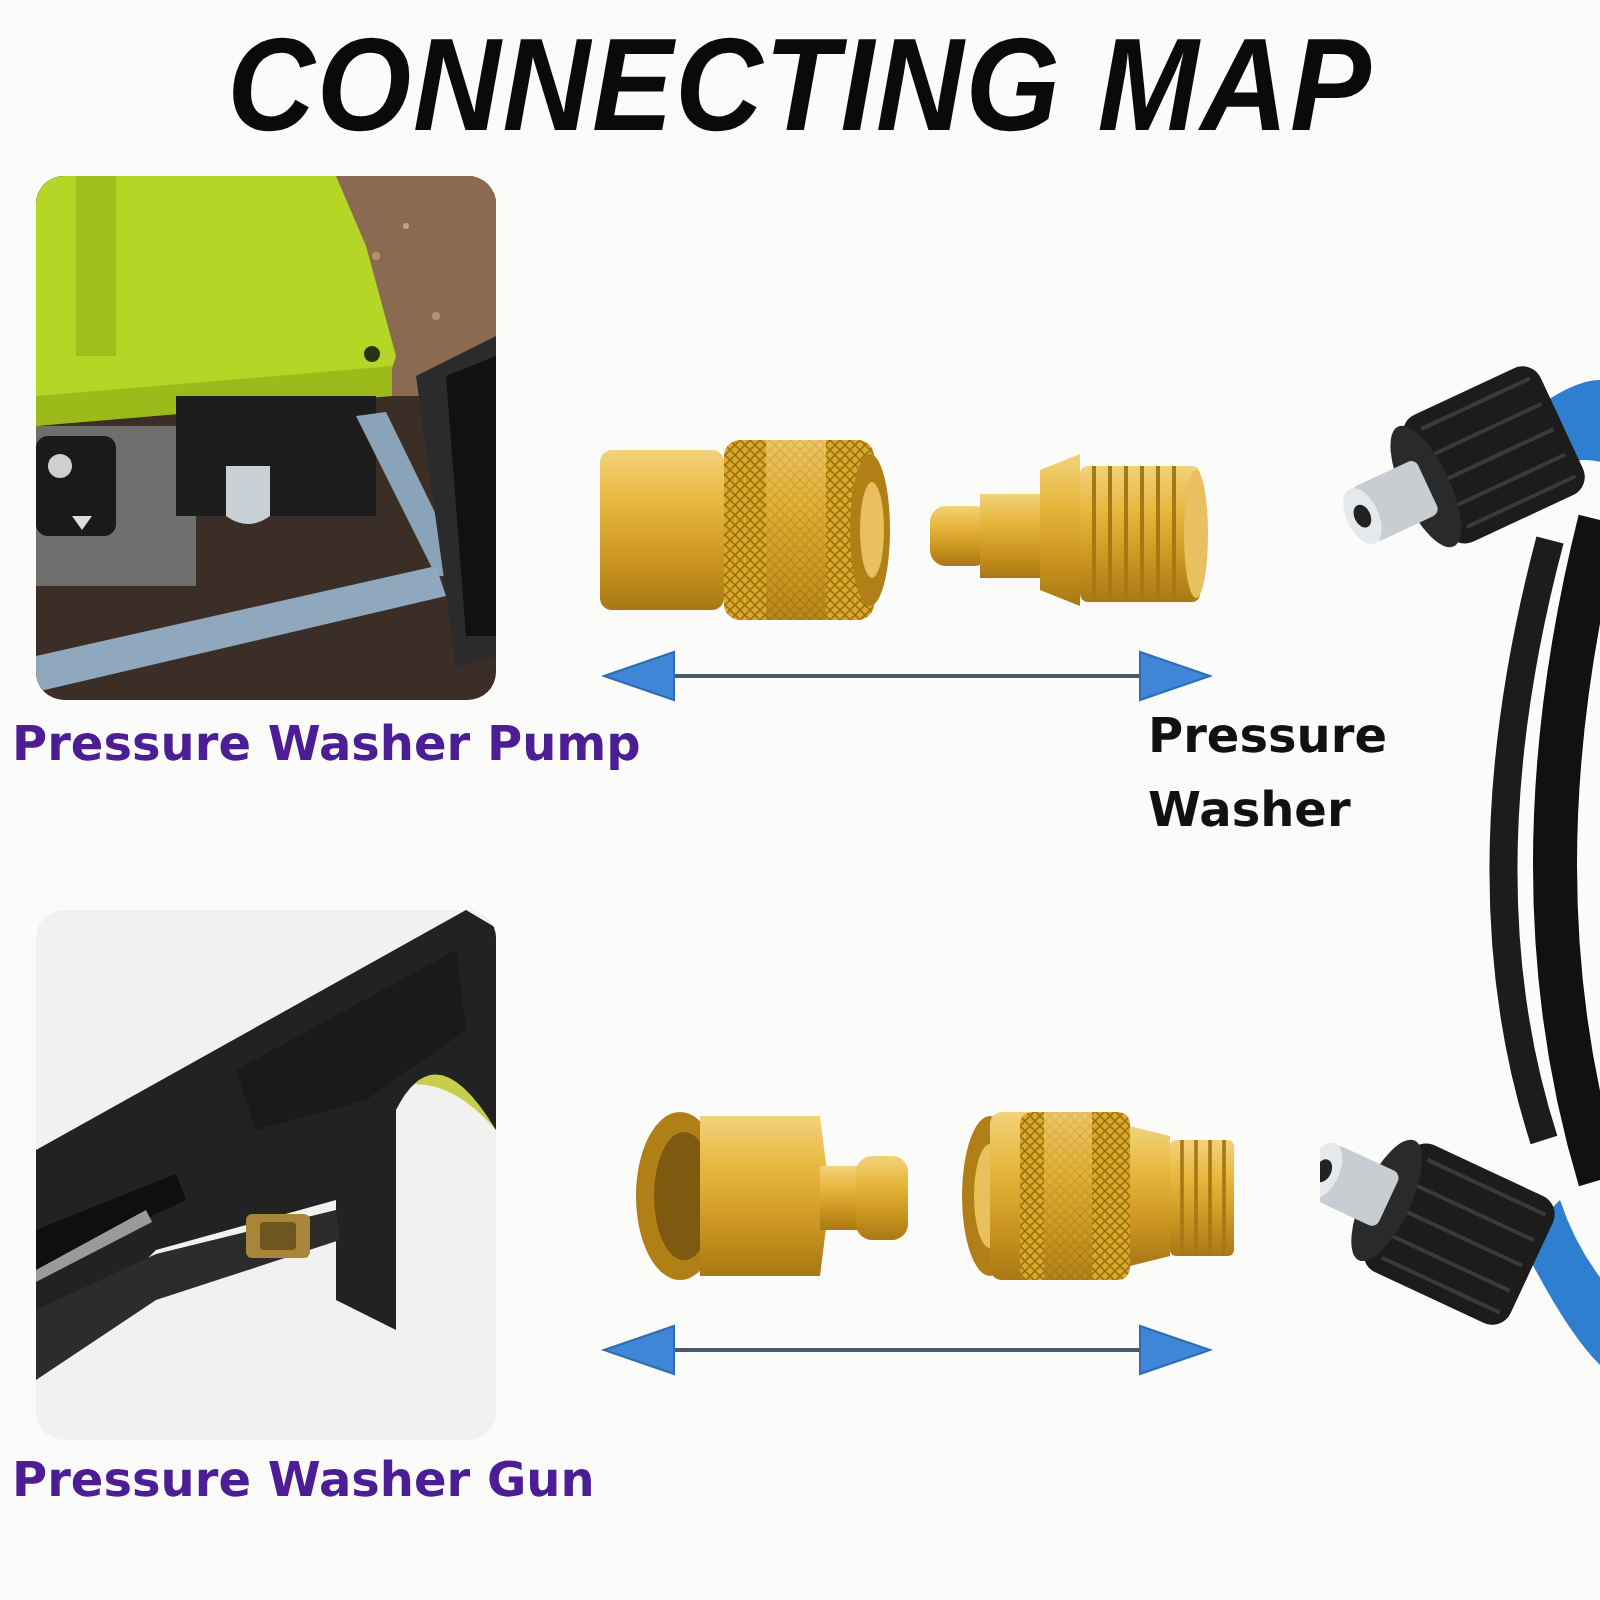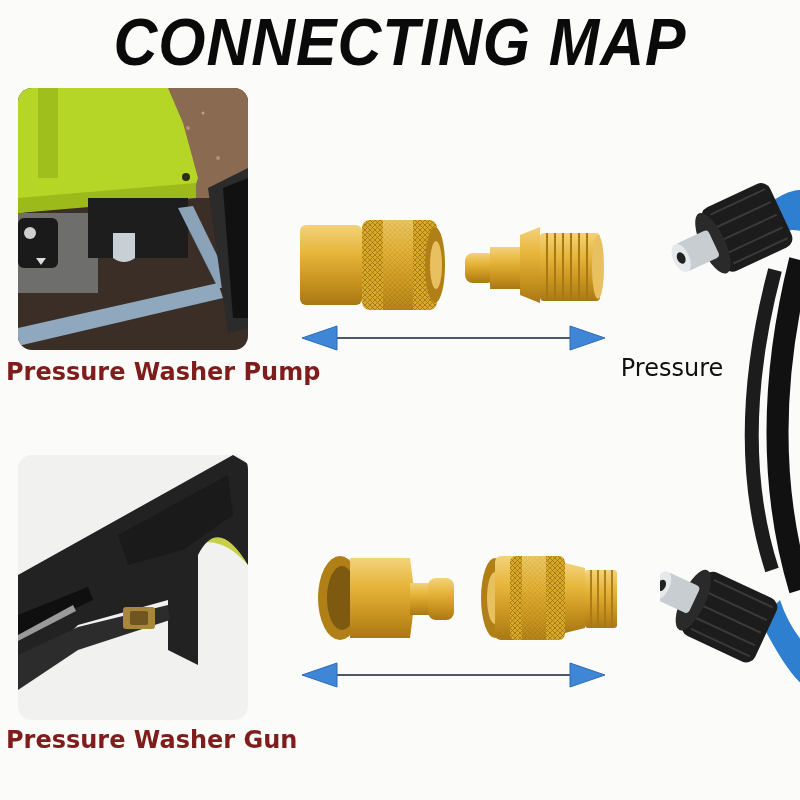--- a/index.html
+++ b/index.html
@@ -15,26 +15,26 @@
     font-family: "Liberation Sans", sans-serif;
     font-weight: bold; font-style: italic;
     font-size: 66px; letter-spacing: 1px;
     color: #0a0a0a;
     transform: scaleX(0.92);
   }
   .photo {
     position: absolute; border-radius: 14px; overflow: hidden;
   }
   .label {
-    position: absolute; font-weight: bold; color: #7f1d1d;
+    position: absolute; font-weight: bold; color: #4c1d95;
     font-size: 24px; white-space: nowrap;
   }
   .hose-label {
     position: absolute; left: 574px; top: 350px; width: 196px;
-    text-align: center; font-weight: normal; font-size: 24px; line-height: 37px; color: #111;
+    text-align: left; font-weight: bold; font-size: 24px; line-height: 37px; color: #111;
   }
   .hose-label div { white-space: nowrap; }
   svg { display: block; }
   .abs { position: absolute; }
 </style>
 </head>
 <body>
 
 <div class="title">CONNECTING MAP</div>
 
@@ -197,13 +197,14 @@
       <ellipse cx="20" cy="35" rx="12" ry="33" fill="#2a2a2a"></ellipse>
       <rect x="-15" y="20" width="36" height="30" rx="4" fill="#c8cdd2"></rect>
       <ellipse cx="-15" cy="35" rx="8" ry="15" fill="#e6e9ec"></ellipse>
       <ellipse cx="-15" cy="35" rx="4" ry="6" fill="#222"></ellipse>
     </g>
   </svg>
 </div>
 
 <div class="hose-label">
   <div>Pressure</div>
+  <div>Washer</div>
 </div>
 
 </body></html>

